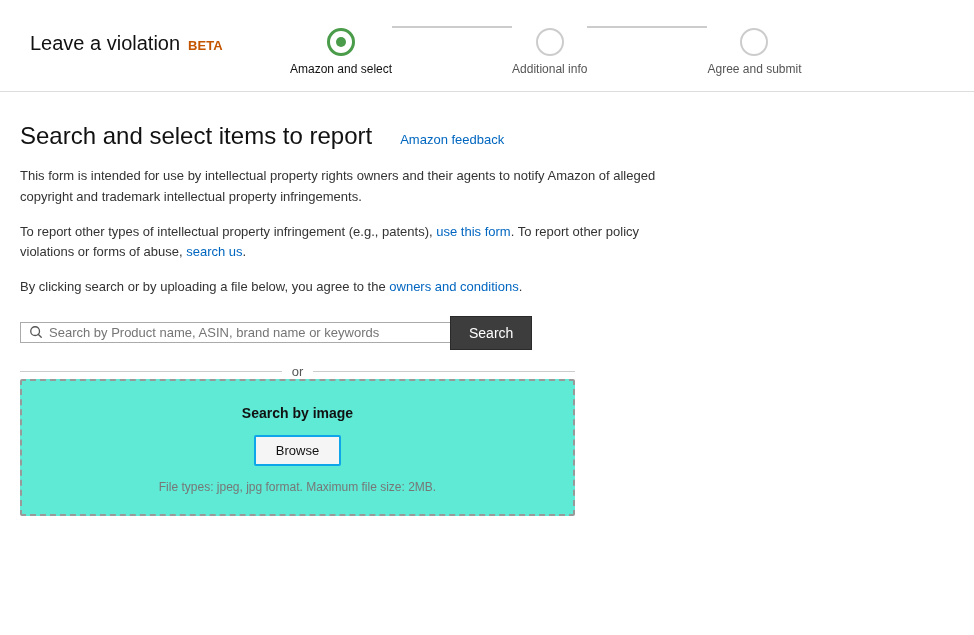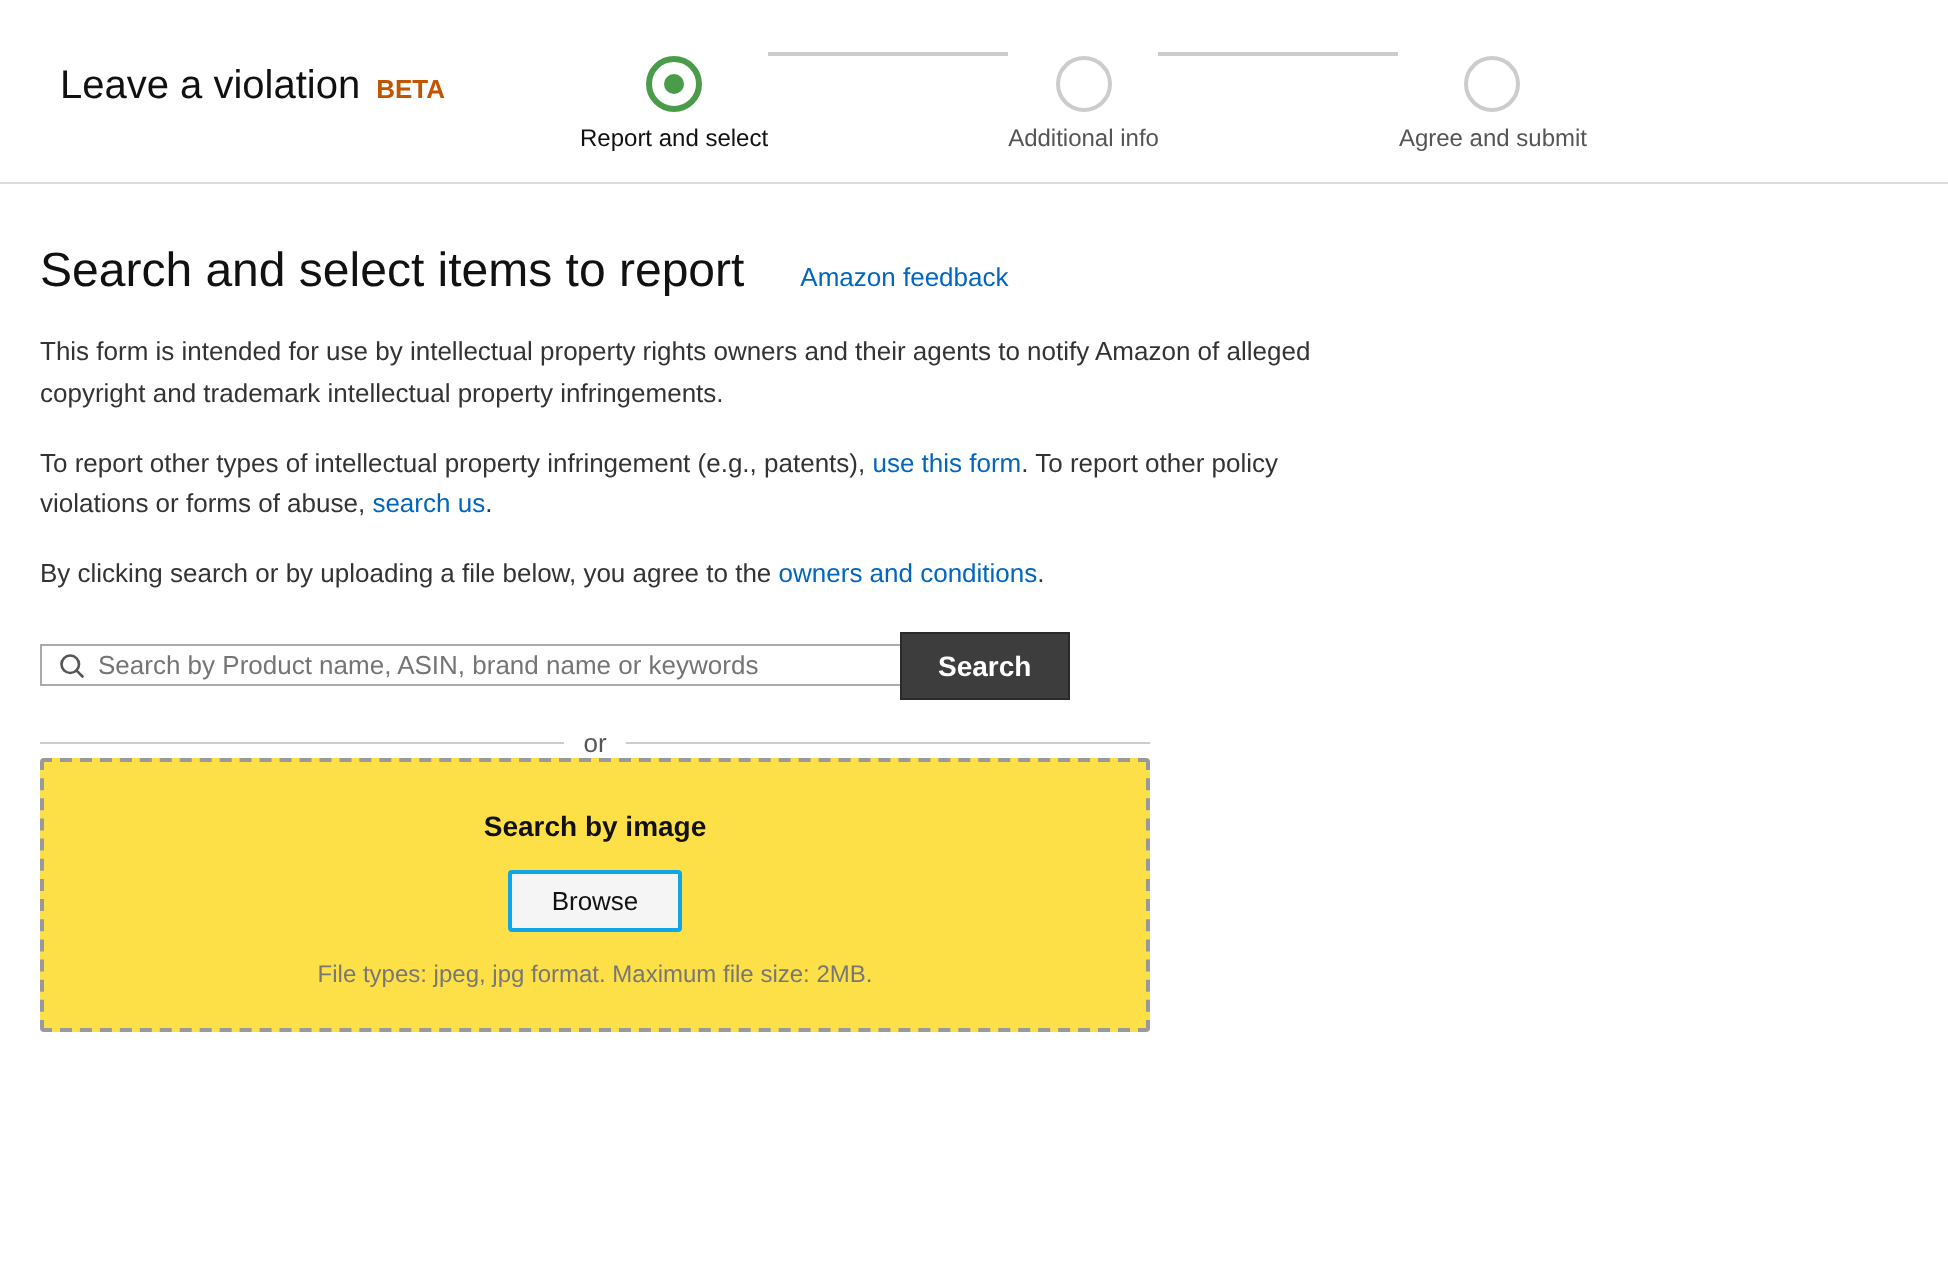--- a/index.html
+++ b/index.html
@@ -153,21 +153,21 @@
     
     .search-row {
       display: flex;
       align-items: center;
       gap: 0;
       margin-bottom: 14px;
     }
 
     .search-input-wrap {
       display: flex;
-      align-items: flex-end;
+      align-items: flex-start;
       border: 1px solid #aaa;
       border-right: none;
       padding: 2px 8px;
       background: #fff;
       flex: 1;
       max-width: 430px;
     }
 
     .search-icon-svg {
       width: 14px;
@@ -184,21 +184,21 @@
       width: 100%;
       background: transparent;
     }
 
     .search-button {
       padding: 8px 18px;
       background: #3d3d3d;
       color: #fff;
       border: 1px solid #2a2a2a;
       font-size: 14px;
-      font-weight: bold;
+      font-weight: normal;
       cursor: pointer;
       white-space: nowrap;
     }
 
     
     .or-divider {
       display: flex;
       align-items: center;
       gap: 10px;
       max-width: 555px;
@@ -212,21 +212,21 @@
 
     .or-text {
       font-size: 13px;
       color: #555;
     }
 
     
     .image-upload-box {
       border: 2px dashed #999;
       border-radius: 2px;
-      background: #fde047;
+      background: #5eead4;
       padding: 24px 20px 20px 20px;
       max-width: 555px;
       display: flex;
       flex-direction: column;
       align-items: center;
       gap: 14px;
     }
 
     .image-upload-title {
       font-size: 14px;
@@ -255,21 +255,21 @@
 
 <div class="header">
   <div class="page-title-wrap">
     <h1 class="page-title">Leave a violation</h1>
     <span class="beta-badge">BETA</span>
   </div>
 
   <div class="stepper">
     <div class="step">
       <div class="step-circle active"></div>
-      <span class="step-label active">Report and select</span>
+      <span class="step-label active">Amazon and select</span>
     </div>
     <div class="step-connector">
       <div class="step-connector-line"></div>
     </div>
     <div class="step">
       <div class="step-circle"></div>
       <span class="step-label">Additional info</span>
     </div>
     <div class="step-connector">
       <div class="step-connector-line"></div>

